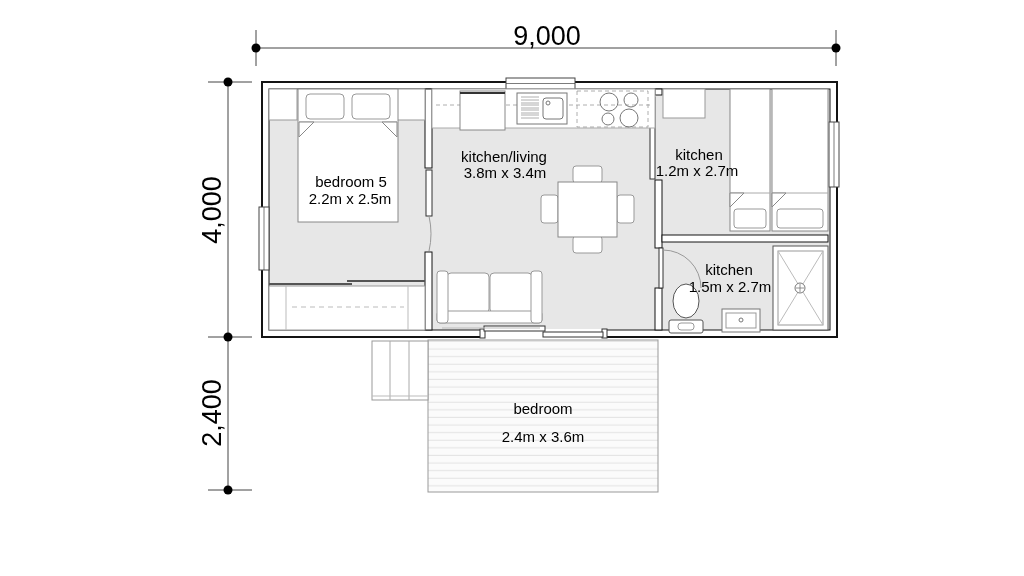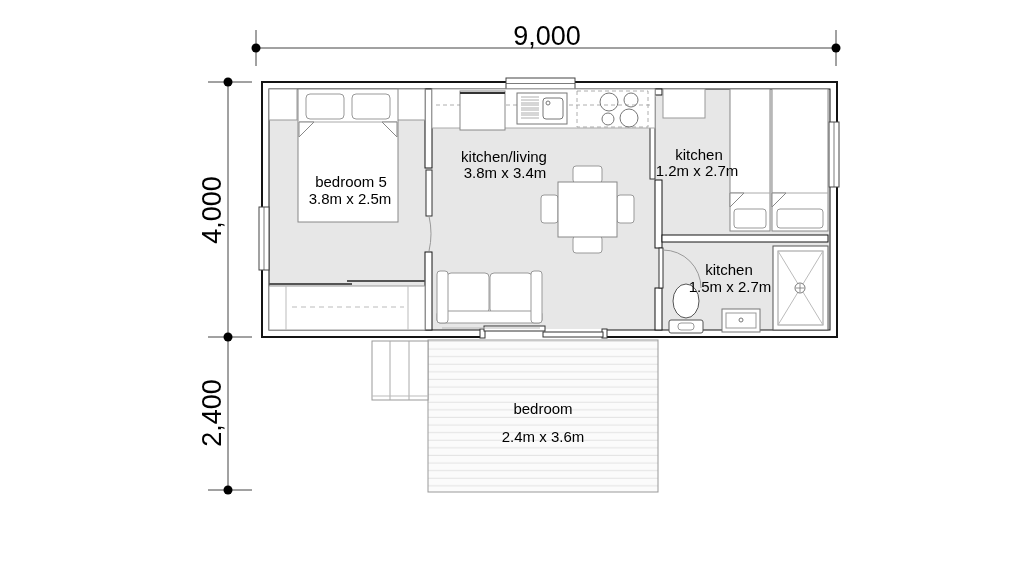--- a/index.html
+++ b/index.html
@@ -194,21 +194,21 @@
       <rect x="678" y="323" width="16" height="7" rx="3" stroke="#999"></rect>
     </g>
   </g>
 </svg>
 
 <div class="lbl dim" style="left:547px;top:36px">9,000</div>
 <div class="lbl dim vert" style="left:212px;top:210px">4,000</div>
 <div class="lbl dim vert" style="left:212px;top:413px">2,400</div>
 
 <div class="lbl room-name" style="left:351px;top:181px">bedroom 5</div>
-<div class="lbl room-size" style="left:350px;top:198px">3.8m x 2.5m</div>
+<div class="lbl room-size" style="left:350px;top:198px">2.2m x 2.5m</div>
 
 <div class="lbl room-name" style="left:504px;top:156px">kitchen/living</div>
 <div class="lbl room-size" style="left:505px;top:172px">3.8m x 3.4m</div>
 
 <div class="lbl room-name" style="left:699px;top:154px">kitchen</div>
 <div class="lbl room-size" style="left:697px;top:170px">1.2m x 2.7m</div>
 
 <div class="lbl room-name" style="left:729px;top:269px">kitchen</div>
 <div class="lbl room-size" style="left:730px;top:286px">1.5m x 2.7m</div>
 

